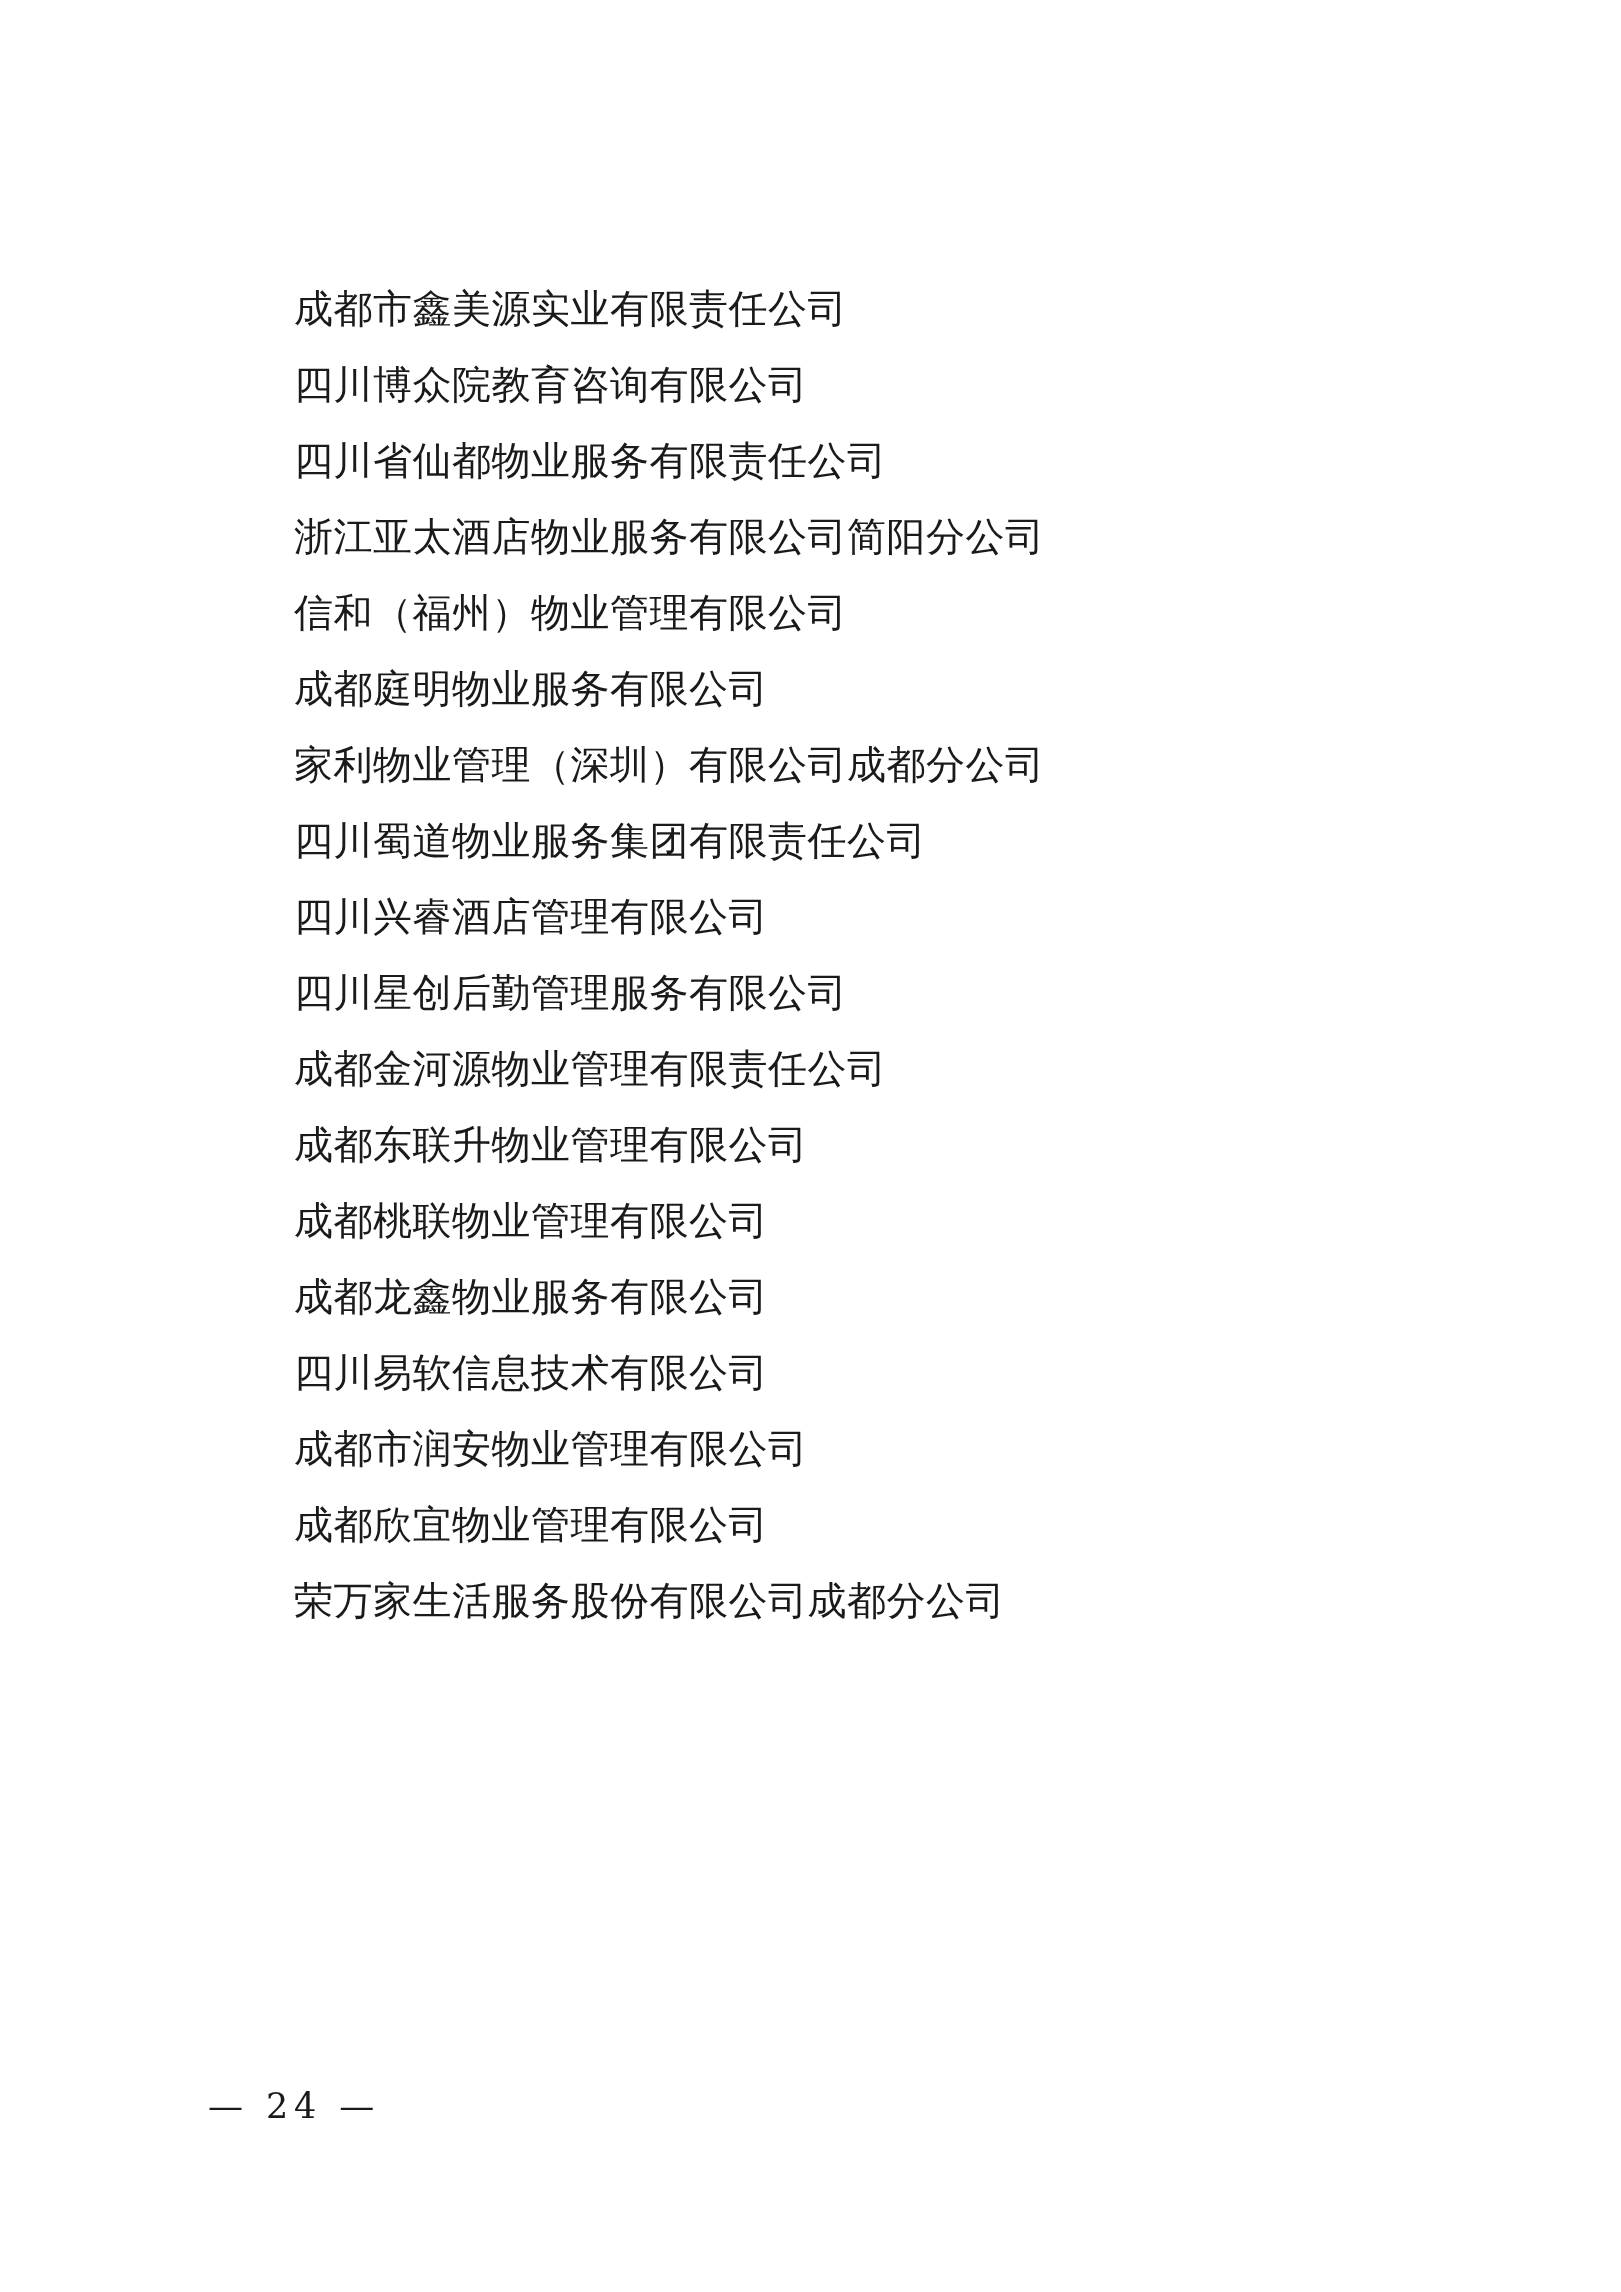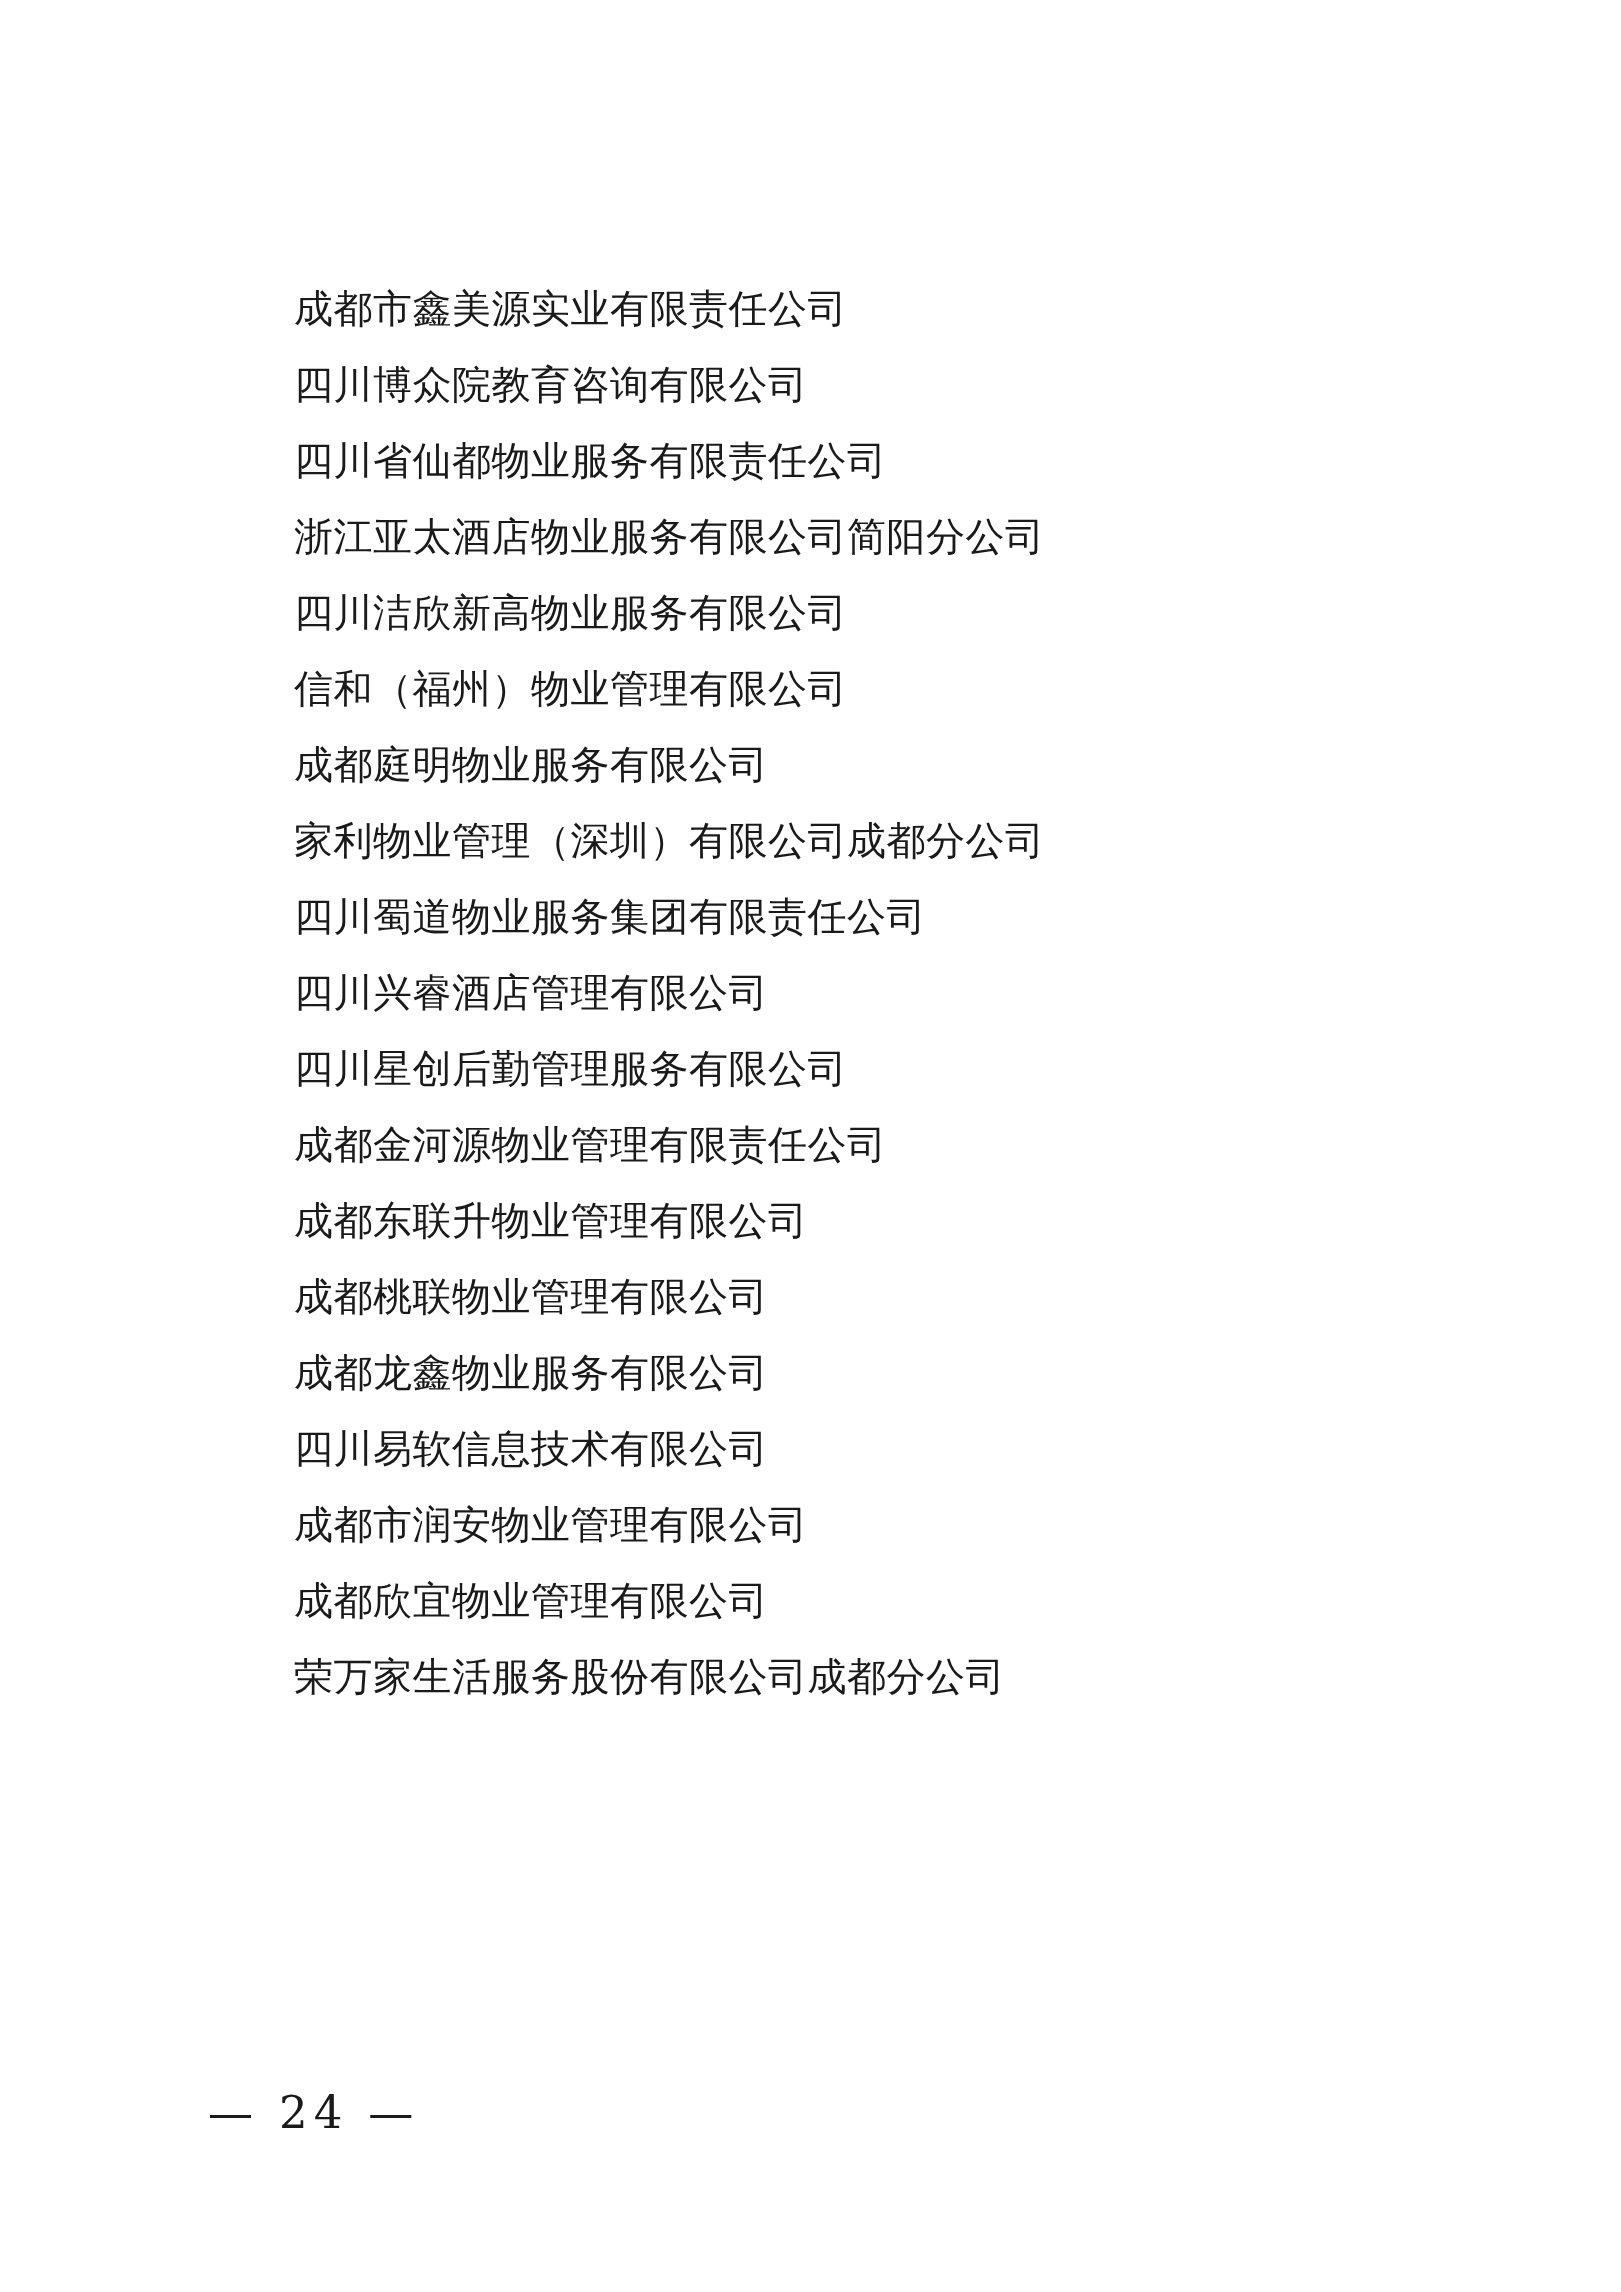--- a/index.html
+++ b/index.html
@@ -38,36 +38,35 @@
   .footer {
     position: absolute;
     left: 0;
     right: 0;
     top: 2086px;
     text-align: left;
     padding-left: 208px;
   }
   .page-number {
     display: inline-block;
-    font-size: 45px;
+    font-size: 35px;
     letter-spacing: 5.9px;
     color: #1a1a1a;
   }
 </style>
 </head>
 <body>
 
 <div class="page">
 
   <div class="content">
     <div class="entry">成都市鑫美源实业有限责任公司</div>
     <div class="entry">四川博众院教育咨询有限公司</div>
     <div class="entry">四川省仙都物业服务有限责任公司</div>
     <div class="entry">浙江亚太酒店物业服务有限公司简阳分公司</div>
-    <div class="entry">四川洁欣新高物业服务有限公司</div>
     <div class="entry">信和（福州）物业管理有限公司</div>
     <div class="entry">成都庭明物业服务有限公司</div>
     <div class="entry">家利物业管理（深圳）有限公司成都分公司</div>
     <div class="entry">四川蜀道物业服务集团有限责任公司</div>
     <div class="entry">四川兴睿酒店管理有限公司</div>
     <div class="entry">四川星创后勤管理服务有限公司</div>
     <div class="entry">成都金河源物业管理有限责任公司</div>
     <div class="entry">成都东联升物业管理有限公司</div>
     <div class="entry">成都桃联物业管理有限公司</div>
     <div class="entry">成都龙鑫物业服务有限公司</div>

